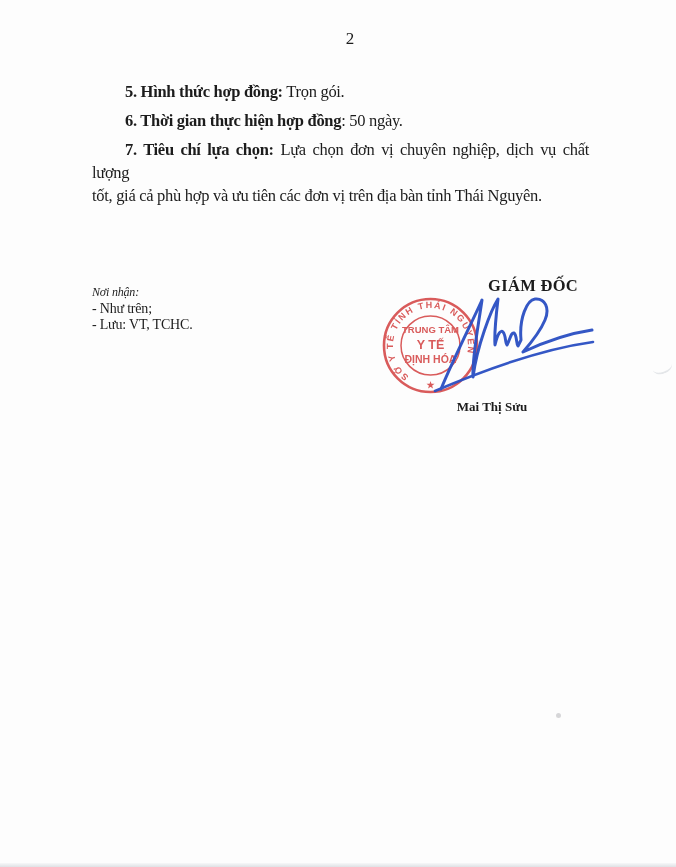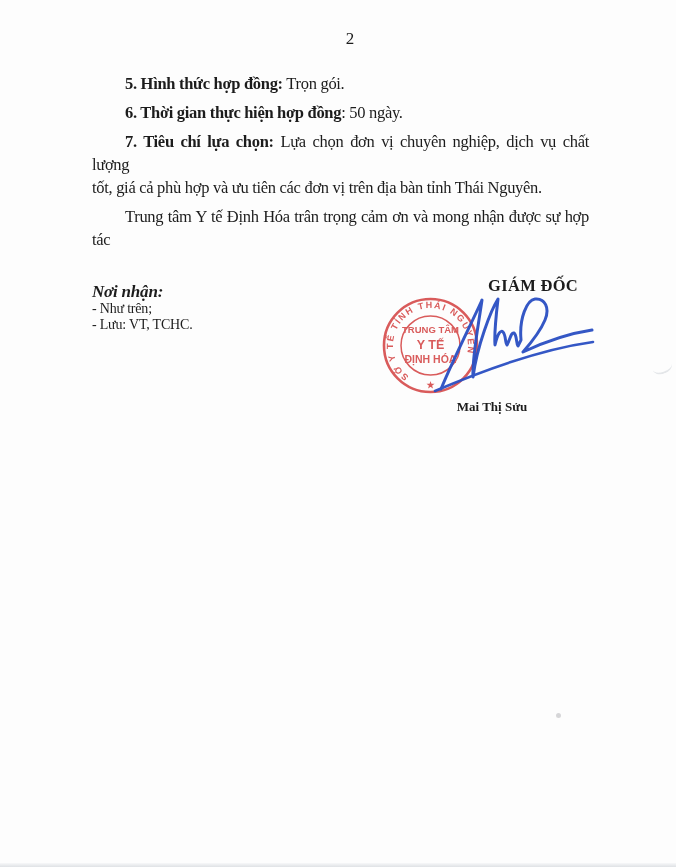--- a/index.html
+++ b/index.html
@@ -6,30 +6,30 @@
   .page {
     position:relative; width:676px; height:867px;
     background:#fdfdfd; overflow:hidden;
     font-family:"Liberation Serif", serif; color:#1c1c1c;
   }
   .pageno {
     position:absolute; top:29px; left:300px; width:100px;
     text-align:center; font-size:17px;
   }
   .content {
-    position:absolute; left:92px; top:72px; width:497px;
+    position:absolute; left:92px; top:80px; width:497px;
     font-size:16.5px; letter-spacing:-0.3px;
   }
   .block { margin-bottom:6px; }
   .line { line-height:23px; }
   .line.first { text-indent:33px; }
   .line.just { text-align:justify; text-align-last:justify; }
   .b { font-weight:bold; }
   .recipients { position:absolute; left:92px; top:283px; }
-  .recip-head { font-size:17px; font-weight:bold; font-style:italic; letter-spacing:-0.2px; line-height:18px; }
+  .recip-head { font-size:12px; font-weight:normal; font-style:italic; letter-spacing:-0.2px; line-height:18px; }
   .recip-line { font-size:14px; line-height:16px; letter-spacing:-0.2px; }
   .sig-col { position:absolute; left:406px; width:172px; text-align:center; }
   .director { top:276px; font-weight:bold; font-size:16.5px; letter-spacing:0.3px;text-align:right; }
   .signer { top:399px; font-weight:bold; font-size:13px; }
   .stamp-svg { position:absolute; left:380px; top:295px; opacity:.92; }
   .sig-svg { position:absolute; left:415px; top:288px; opacity:.95; }
   .stamp-ring-text {
     font-family:"Liberation Sans", sans-serif; font-weight:bold;
     font-size:9px; letter-spacing:1.6px; fill:var(--stamp-ink,#d64e4e);
   }
@@ -65,21 +65,20 @@
       <div class="block">
         <div class="line first"><span class="b">6. Thời gian thực hiện hợp đồng</span><span>: 50 ngày.</span></div>
       </div>
       <div class="block">
         <div class="line first just"><span class="b">7. Tiêu chí lựa chọn:</span><span> Lựa chọn đơn vị chuyên nghiệp, dịch vụ chất lượng</span></div>
         <div class="line"><span>tốt, giá cả phù hợp và ưu tiên các đơn vị trên địa bàn tỉnh Thái Nguyên.</span></div>
       </div>
       <div class="block">
       </div>
       <div class="block">
-        <div class="line first just"><span>Trung tâm Y tế Định Hóa trân trọng cảm ơn và mong nhận được sự hợp tác</span></div>
       </div>
     </div>
 
   <div class="recipients">
     <div class="recip-head">Nơi nhận:</div>
     <div class="recip-line">- Như trên;</div>
     <div class="recip-line">- Lưu: VT, TCHC.</div>
   </div>
 
   <div class="sig-col director">GIÁM ĐỐC</div>

